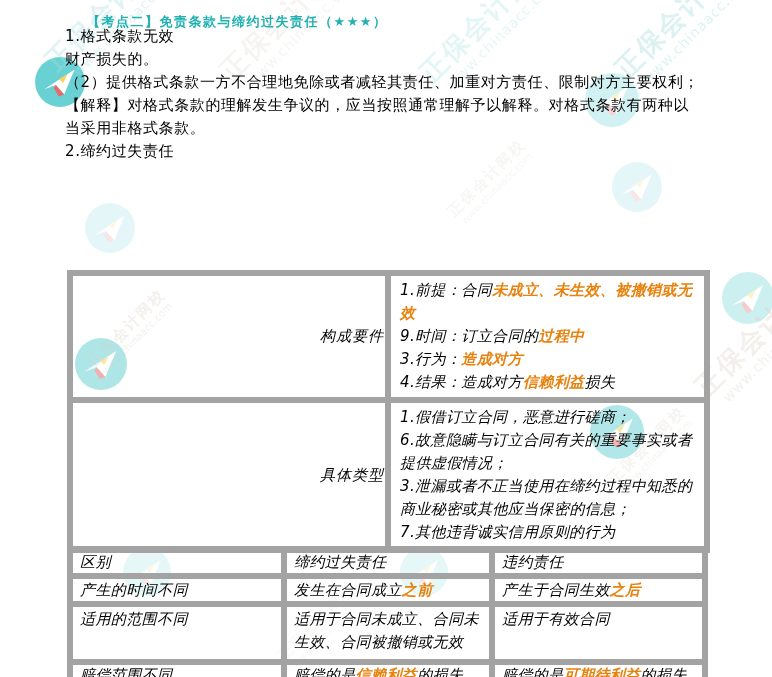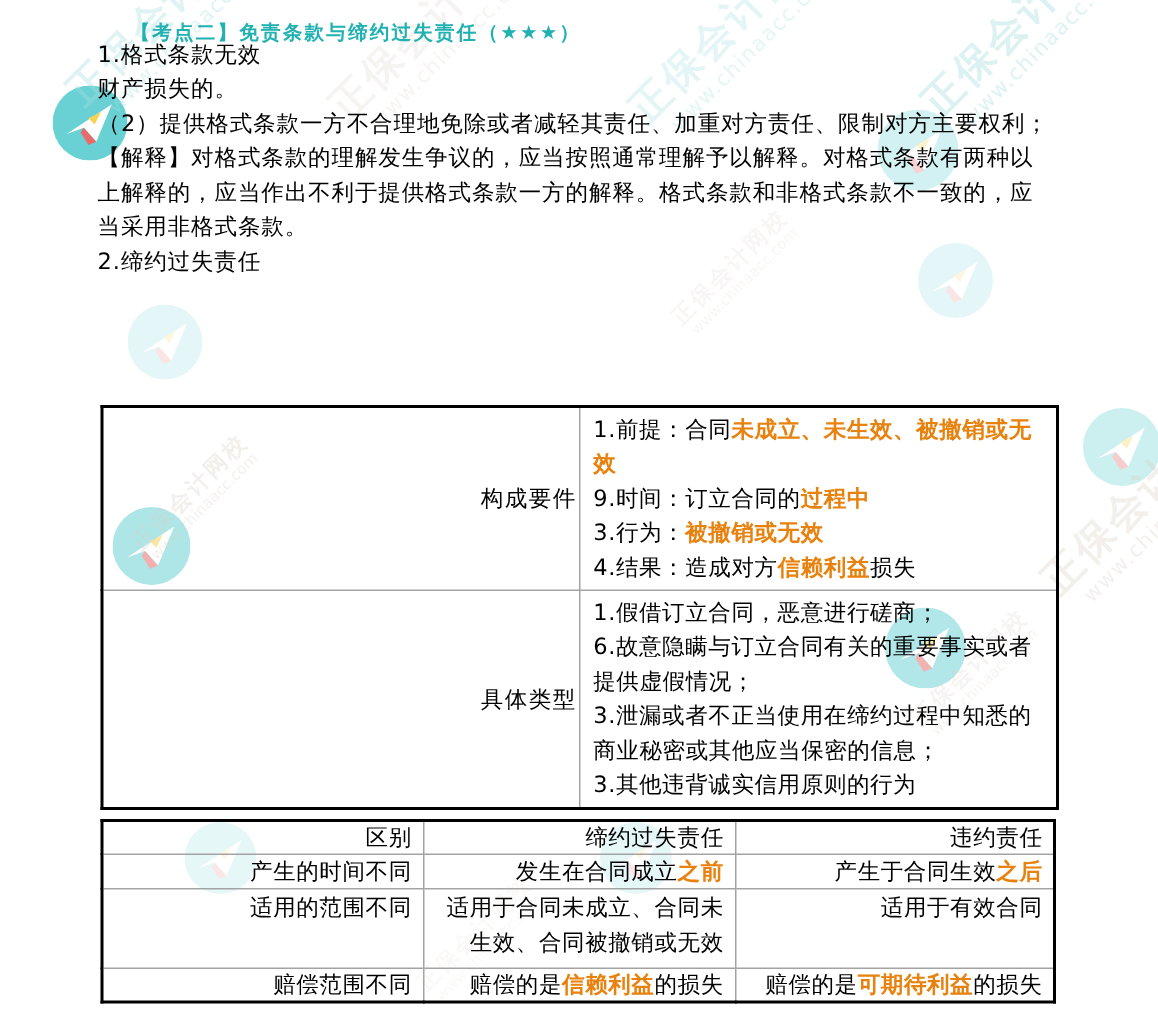--- a/index.html
+++ b/index.html
@@ -23,27 +23,27 @@
   .content{position:absolute;inset:0;z-index:1;}
   .doc-title{
     position:absolute;left:87px;top:13px;
     font-size:13px;font-weight:bold;letter-spacing:1.5px;
     color:var(--c-title,#22b1b1);
   }
   .body-lines{position:absolute;left:65px;top:25px;width:668px;}
   .body-line{font-size:15px;line-height:23px;height:23px;letter-spacing:0.6px;white-space:nowrap;}
   table{border-collapse:collapse;table-layout:fixed;background:transparent;}
   .tbl{position:absolute;border:2px solid #000;}
-  .tbl td,.tbl th{border:1px solid #a3a3a3;font-size:15px;font-weight:normal;}
+  .tbl td,.tbl th{border:6px solid #a3a3a3;font-size:15px;font-weight:normal;font-style:italic;}
   #table1{left:67px;top:270px;width:637px;}
   #table1 td.lbl{text-align:right;vertical-align:middle;letter-spacing:1px;margin-left:26px;}
   #table1 td.cnt{vertical-align:middle;padding:3px 6px 3px 9px;}
   #table1 .ln{line-height:23px;letter-spacing:0.4px;}
   #table2{left:67px;top:546px;width:635px;}
-  #table2 th,#table2 td{padding:0 7px;text-align:right;line-height:21px;letter-spacing:0.4px;}
+  #table2 th,#table2 td{padding:0 7px;text-align:left;line-height:21px;letter-spacing:0.4px;}
   #table2 tr.tall td{vertical-align:top;padding-top:1px;line-height:23px;}
   .hl{color:var(--c-hl,#e8820e);font-weight:bold;}
 </style>
 </head>
 <body>
 
 <div class="page">
 
   <div class="wm-layer" id="wm-layer">
       <div class="wm-logo" style="left: 35px; top: 57px; width: 50px; height: 50px; opacity: 0.75;"><svg viewBox="0 0 48 48" width="50" height="50">
@@ -140,47 +140,46 @@
 
   <div class="content">
 
     <div class="doc-title">【考点二】免责条款与缔约过失责任（★★★）</div>
 
     <div class="body-lines">
       <div class="body-line">1.格式条款无效</div>
       <div class="body-line">财产损失的。</div>
       <div class="body-line">（2）提供格式条款一方不合理地免除或者减轻其责任、加重对方责任、限制对方主要权利；</div>
       <div class="body-line">【解释】对格式条款的理解发生争议的，应当按照通常理解予以解释。对格式条款有两种以</div>
-      <div class="body-line">上解释的，应当作出不利于提供格式条款一方的解释。格式条款和非格式条款不一致的，应</div>
       <div class="body-line">当采用非格式条款。</div>
       <div class="body-line">2.缔约过失责任</div>
     </div>
 
     <table class="tbl" id="table1">
       <colgroup>
           <col style="width:318px">
           <col style="width:319px">
         </colgroup>
       <tbody>
           <tr>
         <td class="lbl" style="height:112px">构成要件</td>
         <td class="cnt">
           <div class="ln"><span>1.前提：合同</span><span class="hl">未成立、未生效、被撤销或无效</span></div>
           <div class="ln"><span>9.时间：订立合同的</span><span class="hl">过程中</span></div>
-          <div class="ln"><span>3.行为：</span><span class="hl">被撤销或无效</span></div>
+          <div class="ln"><span>3.行为：</span><span class="hl">造成对方</span></div>
           <div class="ln"><span>4.结果：造成对方</span><span class="hl">信赖利益</span><span>损失</span></div>
         </td>
       </tr>
       <tr>
         <td class="lbl" style="height:131px">具体类型</td>
         <td class="cnt">
           <div class="ln"><span>1.假借订立合同，恶意进行磋商；</span></div>
           <div class="ln"><span>6.故意隐瞒与订立合同有关的重要事实或者提供虚假情况；</span></div>
           <div class="ln"><span>3.泄漏或者不正当使用在缔约过程中知悉的商业秘密或其他应当保密的信息；</span></div>
-          <div class="ln"><span>3.其他违背诚实信用原则的行为</span></div>
+          <div class="ln"><span>7.其他违背诚实信用原则的行为</span></div>
         </td>
       </tr>
     </tbody>
       </table>
 
     <table class="tbl" id="table2">
       <colgroup>
           <col style="width:214px">
           <col style="width:208px">
           <col style="width:213px">

